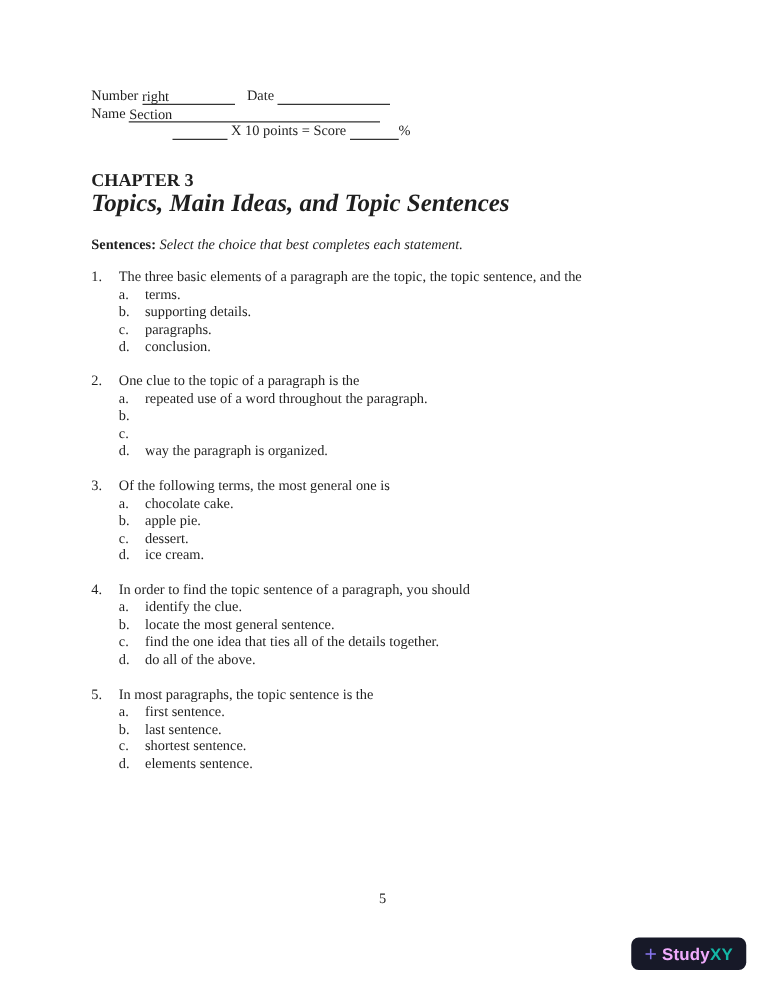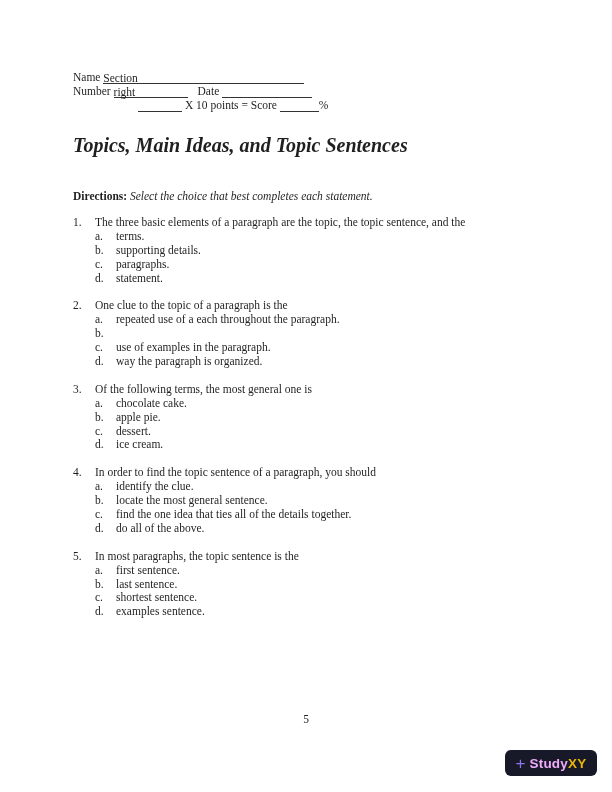--- a/index.html
+++ b/index.html
@@ -108,43 +108,44 @@
     margin-right: 4px;
     line-height: 1;
   }
   .brand-primary {
     color: #f0abfc;
     font-weight: bold;
     font-size: 13.5px;
     letter-spacing: 0.2px;
   }
   .brand-secondary {
-    color: #eab308;
+    color: #14b8a6;
     font-weight: bold;
     font-size: 13.5px;
     letter-spacing: 0.2px;
   }
 </style>
 </head>
 <body>
 
 <div class="page">
 
   <div class="header-form">
+    <div class="form-line"><span>Number</span> <span class="blank w74"><span>right</span></span><span class="l2-date">Date</span> <span class="blank w90"></span></div>
     <div class="form-line"><span>Name</span> <span class="blank w200"><span>Section</span></span></div>
-    <div class="form-line"><span>Number</span> <span class="blank w74"><span>right</span></span><span class="l2-date">Date</span> <span class="blank w90"></span></div>
     <div class="form-line"><span class="blank w44 l3-indent"></span> <span>X 10 points = Score</span> <span class="blank w39"></span><span>%</span></div>
   </div>
 
   <div class="chapter">
+    <div class="chapter-title">CHAPTER 3</div>
     <div class="chapter-subtitle">Topics, Main Ideas, and Topic Sentences</div>
   </div>
 
   <div class="directions">
-    <span class="directions-label">Directions:</span>
+    <span class="directions-label">Sentences:</span>
     <span class="directions-text">Select the choice that best completes each statement.</span>
   </div>
 
   <div class="questions">
 
     <div class="question">
       <div class="q-row">
         <span class="q-num">1.</span>
         <span class="q-text">The three basic elements of a paragraph are the topic, the topic sentence, and the</span>
       </div>
@@ -155,39 +156,38 @@
       <div class="choice">
         <span class="c-letter">b.</span>
         <span class="c-text">supporting details.</span>
       </div>
       <div class="choice">
         <span class="c-letter">c.</span>
         <span class="c-text">paragraphs.</span>
       </div>
       <div class="choice">
         <span class="c-letter">d.</span>
-        <span class="c-text">statement.</span>
+        <span class="c-text">conclusion.</span>
       </div>
     </div>
 
     <div class="question">
       <div class="q-row">
         <span class="q-num">2.</span>
         <span class="q-text">One clue to the topic of a paragraph is the</span>
       </div>
       <div class="choice">
         <span class="c-letter">a.</span>
-        <span class="c-text">repeated use of a each throughout the paragraph.</span>
-      </div>
-      <div class="choice">
-        <span class="c-letter">b.</span>
-      </div>
-      <div class="choice">
-        <span class="c-letter">c.</span>
-        <span class="c-text">use of examples in the paragraph.</span>
+        <span class="c-text">repeated use of a word throughout the paragraph.</span>
+      </div>
+      <div class="choice">
+        <span class="c-letter">b.</span>
+      </div>
+      <div class="choice">
+        <span class="c-letter">c.</span>
       </div>
       <div class="choice">
         <span class="c-letter">d.</span>
         <span class="c-text">way the paragraph is organized.</span>
       </div>
     </div>
 
     <div class="question">
       <div class="q-row">
         <span class="q-num">3.</span>
@@ -246,21 +246,21 @@
       <div class="choice">
         <span class="c-letter">b.</span>
         <span class="c-text">last sentence.</span>
       </div>
       <div class="choice">
         <span class="c-letter">c.</span>
         <span class="c-text">shortest sentence.</span>
       </div>
       <div class="choice">
         <span class="c-letter">d.</span>
-        <span class="c-text">examples sentence.</span>
+        <span class="c-text">elements sentence.</span>
       </div>
     </div>
 
   </div>
 
   <div class="page-number">5</div>
 
   <div class="brand-badge">
     <span class="brand-plus">+</span>
     <span class="brand-primary">Study</span>

